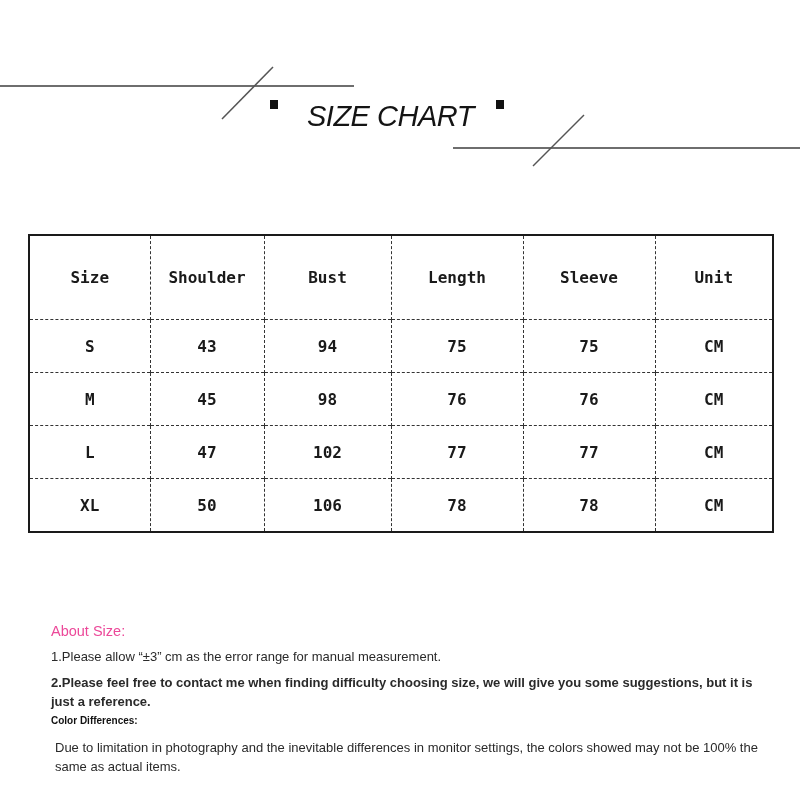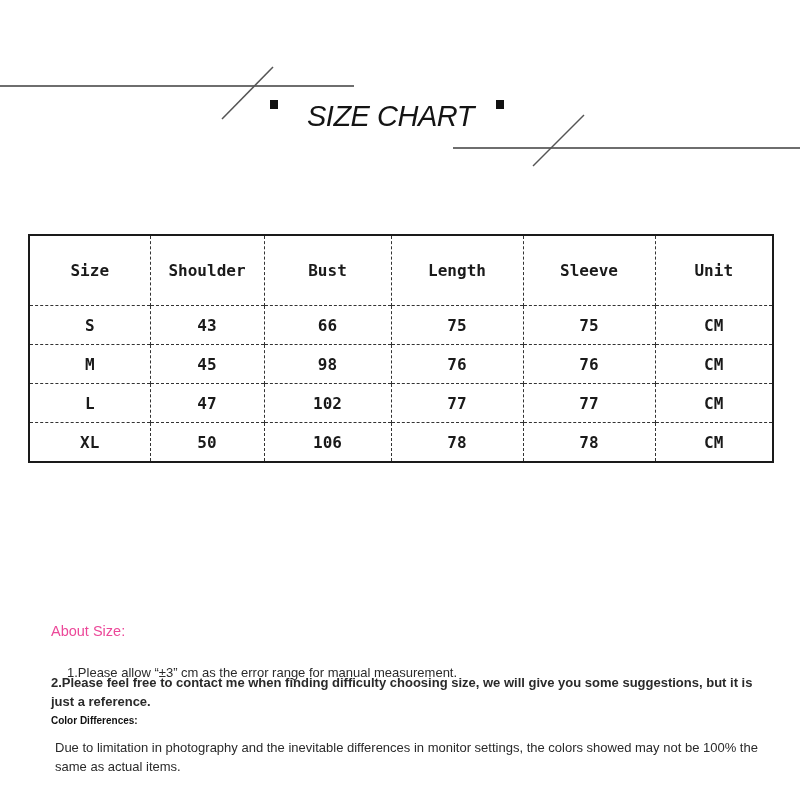--- a/index.html
+++ b/index.html
@@ -3,21 +3,21 @@
 <meta charset="utf-8">
 <style>
   html, body { margin:0; padding:0; background:#ffffff; }
   body { width:800px; height:800px; position:relative; overflow:hidden; font-family:"Liberation Sans", sans-serif; color:#111; }
   .deco { position:absolute; left:0; top:0; width:800px; height:200px; }
   .title-wrap { position:absolute; left:270px; top:100px; width:270px; height:40px; display:flex; align-items:flex-start; }
   .bullet { width:8px; height:9px; background:#111; display:inline-block; }
   .title { font-family:"Liberation Sans", sans-serif; font-style:italic; font-size:29px; letter-spacing:-0.5px; color:#141414; margin:0 22px 0 29px; white-space:nowrap; }
 
   .size-table { position:absolute; left:28px; top:234px; width:744px; height:225px; border:2px solid #1a1a1a; box-sizing:border-box; border-collapse:collapse; table-layout:fixed; font-family:"DejaVu Sans Mono", "Liberation Mono", monospace; font-weight:bold; font-size:16px; color:#1a1a1a; }
-  .size-table td, .size-table th { text-align:center; padding:0; border-left:1.5px dashed #333; border-top:1.5px dashed #333; font-weight:bold; }
+  .size-table td, .size-table th { text-align:center; padding:7px; border-left:1.5px dashed #333; border-top:1.5px dashed #333; font-weight:bold; }
   .size-table tr > :first-child { border-left:none; }
   .size-table thead th { border-top:none; height:69px; font-size:16px; }
   .size-table tbody td { height:38px; }
 
   .notes { position:absolute; left:51px; top:622px; width:710px; font-family:"Liberation Sans", sans-serif; font-size:13px; color:#2a2a2a; line-height:19px; }
   .n-about { position:absolute; left:51px; top:622px; }
   .n-p1 { position:absolute; left:51px; top:647px; }
   .n-p2 { position:absolute; left:51px; top:673px; width:705px; }
   .n-color { position:absolute; left:51px; top:711px; }
   .n-p3 { position:absolute; left:51px; top:734px; width:705px; }
@@ -54,21 +54,21 @@
       <th>Bust</th>
       <th>Length</th>
       <th>Sleeve</th>
       <th>Unit</th>
     </tr>
   </thead>
   <tbody>
     <tr>
       <td>S</td>
       <td>43</td>
-      <td>66</td>
+      <td>94</td>
       <td>75</td>
       <td>75</td>
       <td>CM</td>
     </tr>
     <tr>
       <td>M</td>
       <td>45</td>
       <td>98</td>
       <td>76</td>
       <td>76</td>
@@ -88,17 +88,17 @@
       <td>106</td>
       <td>78</td>
       <td>78</td>
       <td>CM</td>
     </tr>
   </tbody>
 </table>
 
 <div class="notes-block">
   <h3 class="notes n-about" style="font-size:14.5px;font-weight:normal;color:#ec4899;margin:0;">About Size:</h3>
-  <p class="notes n-p1" style="margin:16px;">1.Please allow “±3” cm as the error range for manual measurement.</p>
+  <p class="notes n-p1" style="margin:0;">1.Please allow “±3” cm as the error range for manual measurement.</p>
   <p class="notes n-p2" style="margin:0;font-weight:bold;">2.Please feel free to contact me when finding difficulty choosing size, we will give you some suggestions, but it is just a reference.</p>
   <h3 class="notes n-color" style="font-size:10px;font-weight:bold;color:#111;margin:0;">Color Differences:</h3>
   <p class="notes n-p3" style="margin:4px;">Due to limitation in photography and the inevitable differences in monitor settings, the colors showed may not be 100% the same as actual items.</p>
 </div>
 
 </body></html>

